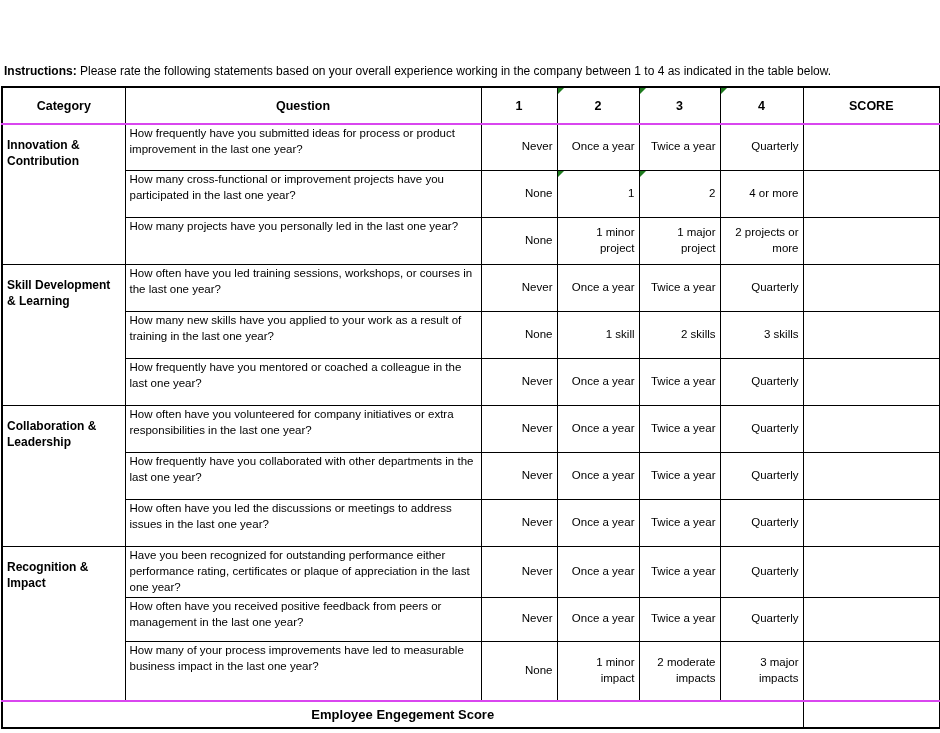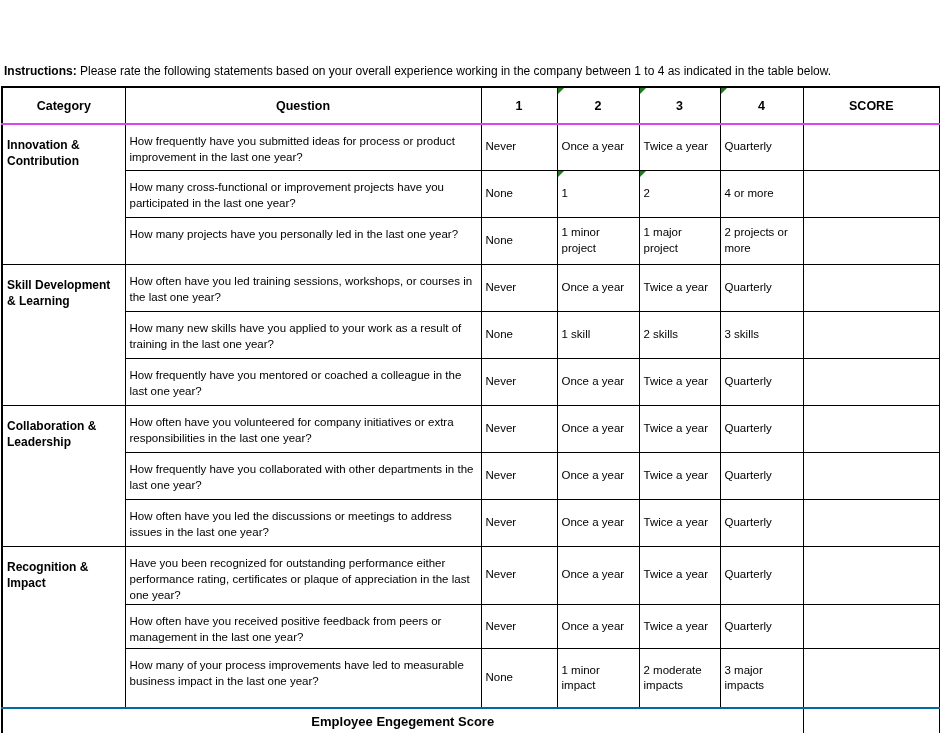--- a/index.html
+++ b/index.html
@@ -41,31 +41,31 @@
     border-bottom: 2px solid #d946ef;
     position: relative;
   }
   td.cat {
     font-size: 12px; font-weight: bold;
     vertical-align: top; text-align: left;
     line-height: 1.35; padding-top: 12px;
   }
   td.q {
     font-size: 11.5px; vertical-align: top; text-align: left;
-    line-height: 1.4; padding-top: 8px;
+    line-height: 1.4; padding-top: 0;
   }
   td.opt {
-    font-size: 11.5px; text-align: left; vertical-align: middle;
+    font-size: 11.5px; text-align: right; vertical-align: middle;
     line-height: 1.35;
     position: relative;
     margin-left: 22px;
   }
   td.score { }
   tr.footer td {
-    border-top: 2px solid #0369a1;
+    border-top: 2px solid #d946ef;
   }
   td.footer-label {
     font-size: 13px; font-weight: bold;
     text-align: center; vertical-align: middle;
   }
   .tri {
     position: absolute; top: 0; left: 0;
     width: 0; height: 0;
     border-top: 6px solid #1e7b1e;
     border-right: 6px solid transparent;

